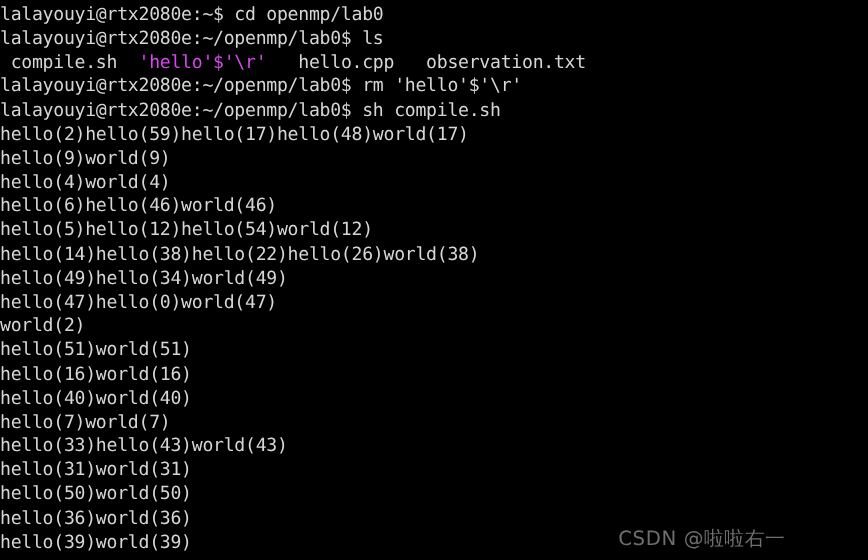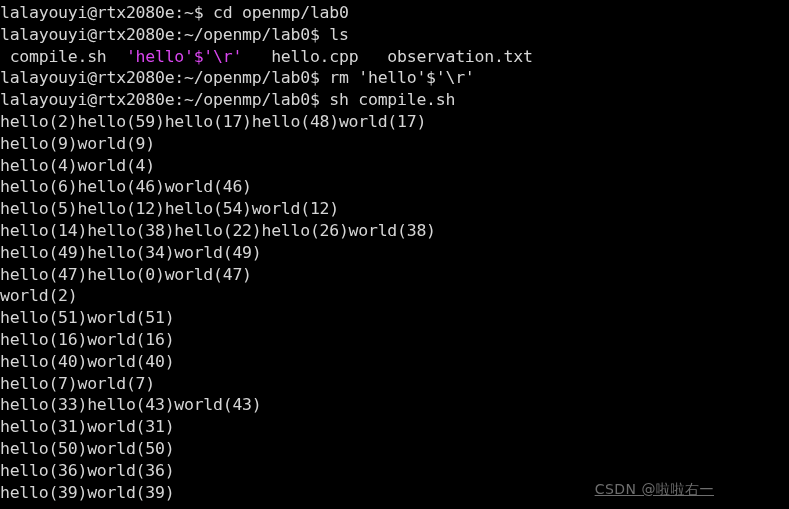--- a/index.html
+++ b/index.html
@@ -32,25 +32,24 @@
     white-space: pre;
     display: block;
   }
   .fg-default { color: #d6d6d6; }
   .fg-green   { color: #d946ef; }
   .watermark {
     position: absolute;
     right: 14px;
     bottom: 8px;
     font-family: "DejaVu Sans", "Liberation Sans", sans-serif;
-    font-size: 14px;
+    font-size: 18px;
     letter-spacing: 0.5px;
     color: #6e6e6e;
     white-space: pre;
-    text-decoration: underline;
   }
 </style>
 </head>
 <body>
 
 <div id="terminal">
   <div class="screen" id="screen"><div class="line"><span class="fg-default">lalayouyi@rtx2080e:~$ cd openmp/lab0</span></div><div class="line"><span class="fg-default">lalayouyi@rtx2080e:~/openmp/lab0$ ls</span></div><div class="line"><span class="fg-default"> compile.sh  </span><span class="fg-green">'hello'$'\r'</span><span class="fg-default">   hello.cpp   observation.txt</span></div><div class="line"><span class="fg-default">lalayouyi@rtx2080e:~/openmp/lab0$ rm 'hello'$'\r'</span></div><div class="line"><span class="fg-default">lalayouyi@rtx2080e:~/openmp/lab0$ sh compile.sh</span></div><div class="line"><span class="fg-default">hello(2)hello(59)hello(17)hello(48)world(17)</span></div><div class="line"><span class="fg-default">hello(9)world(9)</span></div><div class="line"><span class="fg-default">hello(4)world(4)</span></div><div class="line"><span class="fg-default">hello(6)hello(46)world(46)</span></div><div class="line"><span class="fg-default">hello(5)hello(12)hello(54)world(12)</span></div><div class="line"><span class="fg-default">hello(14)hello(38)hello(22)hello(26)world(38)</span></div><div class="line"><span class="fg-default">hello(49)hello(34)world(49)</span></div><div class="line"><span class="fg-default">hello(47)hello(0)world(47)</span></div><div class="line"><span class="fg-default">world(2)</span></div><div class="line"><span class="fg-default">hello(51)world(51)</span></div><div class="line"><span class="fg-default">hello(16)world(16)</span></div><div class="line"><span class="fg-default">hello(40)world(40)</span></div><div class="line"><span class="fg-default">hello(7)world(7)</span></div><div class="line"><span class="fg-default">hello(33)hello(43)world(43)</span></div><div class="line"><span class="fg-default">hello(31)world(31)</span></div><div class="line"><span class="fg-default">hello(50)world(50)</span></div><div class="line"><span class="fg-default">hello(36)world(36)</span></div><div class="line"><span class="fg-default">hello(39)world(39)</span></div></div>
   <div class="watermark">CSDN @啦啦右一</div>
 </div>
 

